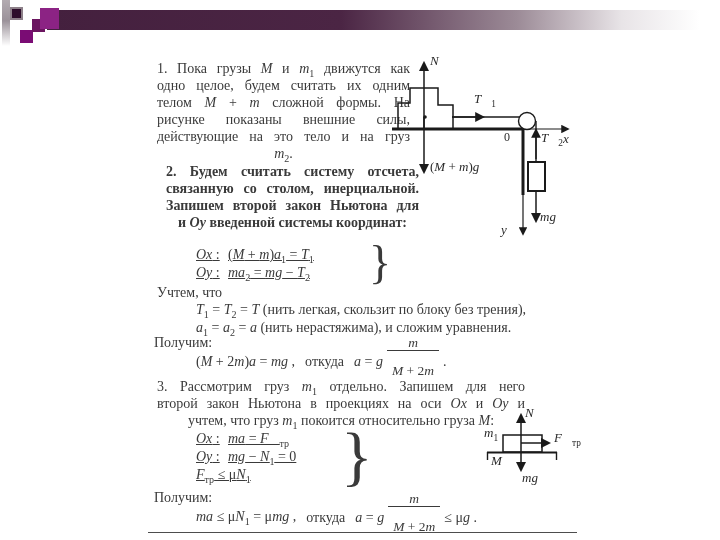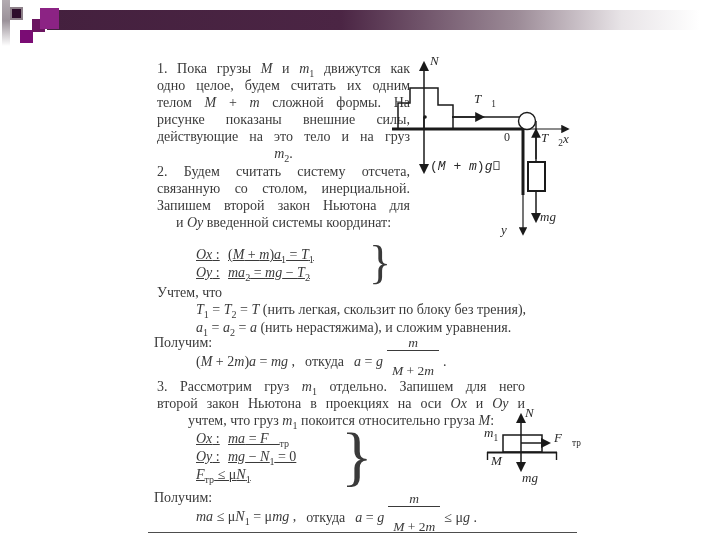--- a/index.html
+++ b/index.html
@@ -62,21 +62,21 @@
 
   <div class="para" style="left:157px;top:60px;width:253px;">
     <div class="ln j">1. Пока грузы <i>M</i> и <i>m</i><sub>1</sub> движутся как</div>
     <div class="ln j">одно целое, будем считать их одним</div>
     <div class="ln j">телом <i>M</i> + <i>m</i> сложной формы. На</div>
     <div class="ln j">рисунке показаны внешние силы,</div>
     <div class="ln j">действующие на это тело и на груз</div>
     <div class="ln"><i>m</i><sub>2</sub>.</div>
   </div>
 
-  <div class="para" style="left:157px;top:163px;width:253px;">
+  <div class="para" style="left:166px;top:163px;width:253px;font-weight:bold;">
     <div class="ln j">2. Будем считать систему отсчета,</div>
     <div class="ln j">связанную со столом, инерциальной.</div>
     <div class="ln j">Запишем второй закон Ньютона для</div>
     <div class="ln">и <i>Oy</i> введенной системы координат:</div>
   </div>
 
   <div class="sysrow" style="left:196px;top:246px;">
     <span class="lbl"><i>Ox</i> :</span>
     <span>(<i>M</i> + <i>m</i>)<i>a</i><sub>1</sub> = <i>T</i><sub>1</sub></span>
   </div>
@@ -170,21 +170,21 @@
       <rect x="140" y="110" width="17" height="29" fill="none" stroke="#1a1a1a" stroke-width="2"></rect>
 
       <line x1="148" y1="139" x2="148" y2="169" stroke="#1a1a1a" stroke-width="1.5" marker-end="url(#ah)"></line>
     </svg>
     <span class="dlabel" style="left:42px;top:2px;"><i>N⃗</i></span>
     <span class="dlabel" style="left:86px;top:40px;"><i>T⃗</i><sub>1</sub></span>
     <span class="dlabel" style="left:153px;top:79px;"><i>T⃗</i><sub>2</sub></span>
     <span class="dlabel" style="left:175px;top:80px;"><i>x</i></span>
     <span class="dlabel" style="left:116px;top:78px;font-size:12px;">0</span>
     <span class="dlabel" style="left:113px;top:171px;"><i>y</i></span>
-    <span class="dlabel" style="left:42px;top:108px;font-family:Liberation Mono, monospace;">(<i>M</i> + <i>m</i>)<i>g⃗</i></span>
+    <span class="dlabel" style="left:42px;top:108px;">(<i>M</i> + <i>m</i>)<i>g⃗</i></span>
     <span class="dlabel" style="left:152px;top:158px;"><i>mg⃗</i></span>
   </div>
 
   <div class="diagram" style="left:482px;top:402px;width:96px;height:90px;">
     <svg width="96" height="90" viewBox="0 0 96 90">
 
       <line x1="39" y1="45" x2="39" y2="13" stroke="#1a1a1a" stroke-width="1.5" marker-end="url(#ah)"></line>
 
       <line x1="39" y1="45" x2="39" y2="68" stroke="#1a1a1a" stroke-width="1.5" marker-end="url(#ah)"></line>
 

